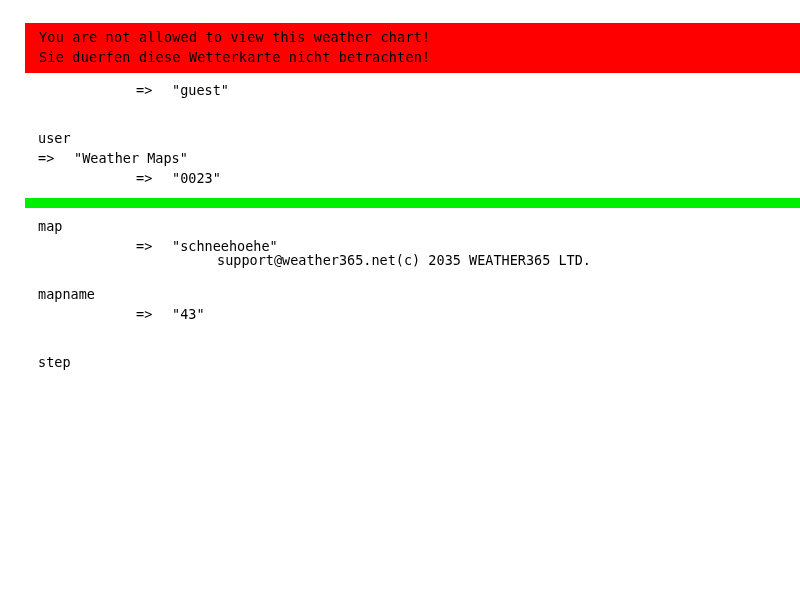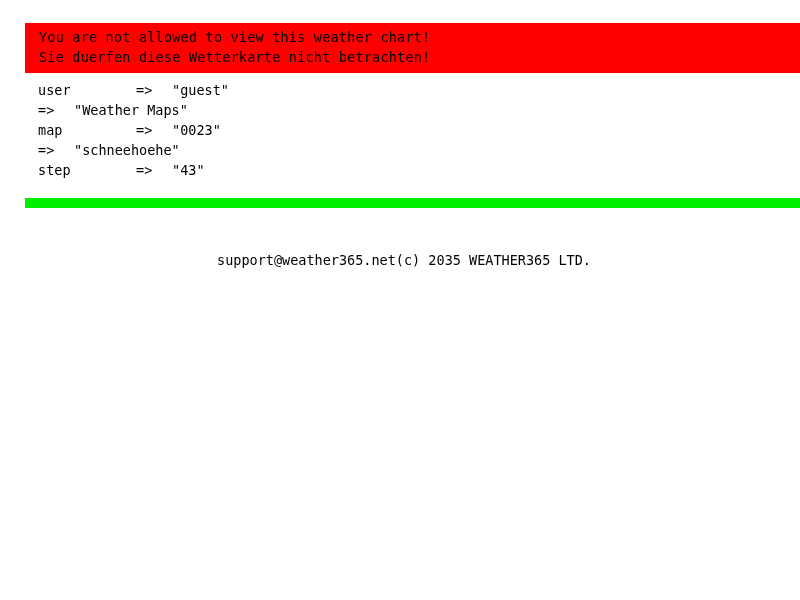--- a/index.html
+++ b/index.html
@@ -48,20 +48,21 @@
     width: 700px;
   }
   .param-row {
     display: flex;
     line-height: 20px;
     white-space: pre;
   }
   .param-key {
     width: 98px;
     flex: 0 0 98px;
+    margin-top: 48px;
   }
   .param-arrow {
     width: 36px;
     flex: 0 0 36px;
   }
   .param-val {
     flex: 1 1 auto;
   }
   .footer {
     position: absolute;
@@ -93,20 +94,21 @@
     <div class="param-row">
       <span class="param-arrow">=&gt;</span>
       <span class="param-val">"Weather Maps"</span>
     </div>
     <div class="param-row">
       <span class="param-key">map</span>
       <span class="param-arrow">=&gt;</span>
       <span class="param-val">"0023"</span>
     </div>
     <div class="param-row">
+      <span class="param-key">mapname</span>
       <span class="param-arrow">=&gt;</span>
       <span class="param-val">"schneehoehe"</span>
     </div>
     <div class="param-row">
       <span class="param-key">step</span>
       <span class="param-arrow">=&gt;</span>
       <span class="param-val">"43"</span>
     </div>
   </div>
 

